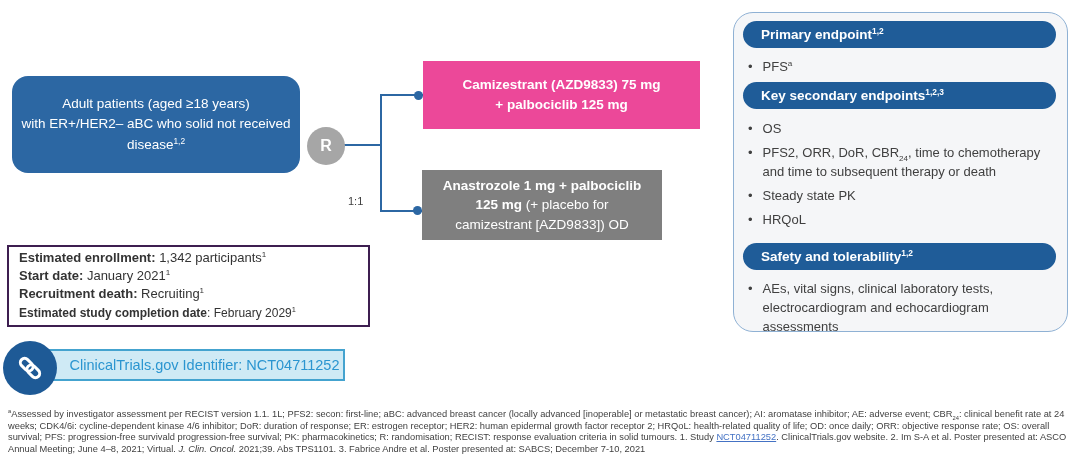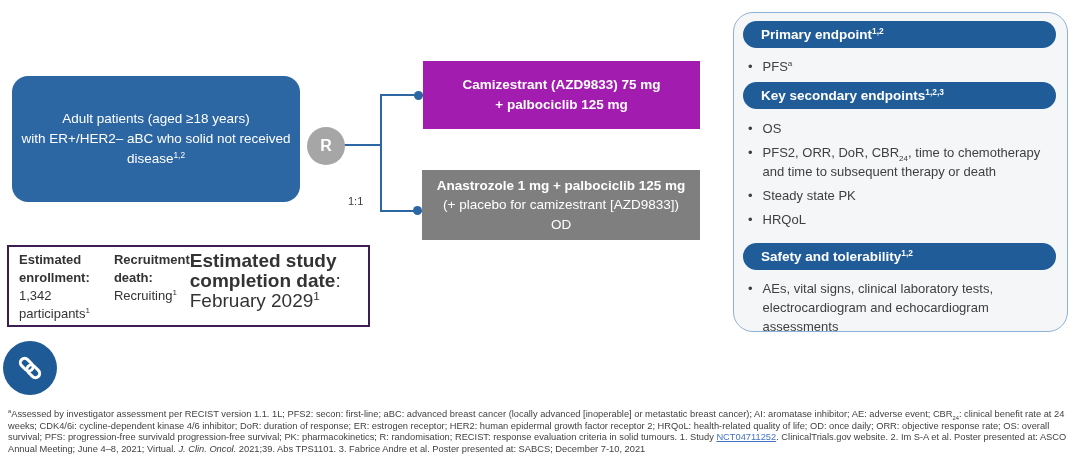--- a/index.html
+++ b/index.html
@@ -5,57 +5,57 @@
   html,body{margin:0;padding:0;background:#ffffff;}
   .canvas{
     position:relative;width:1080px;height:462px;overflow:hidden;
     font-family:"Liberation Sans",sans-serif;background:#ffffff;color:#404040;
   }
   sup{font-size:0.62em;vertical-align:super;line-height:0;}
   sub{font-size:0.62em;vertical-align:sub;line-height:0;margin-top:32px;}
 
   
   .patient-box{
-    position:absolute;left:12px;top:76px;width:288px;height:126px;
+    position:absolute;left:12px;top:76px;width:288px;height:97px;
     background:#2c67a3;border-radius:16px;color:#fff;
     display:flex;flex-direction:column;justify-content:center;align-items:center;
     font-size:13.5px;line-height:1.5;text-align:center;padding:0 8px;box-sizing:border-box;
   }
 
   
   .line{position:absolute;background:#2c67a3;}
   .dot{position:absolute;width:9px;height:9px;border-radius:50%;background:#2c67a3;}
   .r-circle{
     position:absolute;left:307px;top:127px;width:38px;height:38px;border-radius:50%;
     background:#a6a6a6;color:#fff;font-weight:bold;font-size:16px;
     display:flex;align-items:center;justify-content:center;z-index:2;
   }
   .ratio-label{position:absolute;left:348px;top:150px;font-size:11px;color:#3f3f3f;margin-top:45px;}
 
   
   .arm1{
-    position:absolute;left:423px;top:61px;width:277px;height:68px;background:#a21caf;
+    position:absolute;left:423px;top:61px;width:277px;height:68px;background:#ec4899;
     color:#fff;display:flex;flex-direction:column;justify-content:center;align-items:center;
     font-size:13.5px;line-height:1.45;text-align:center;
   }
   .arm2{
-    position:absolute;left:422px;top:170px;width:278px;height:70px;background:#7f7f7f;
+    position:absolute;left:422px;top:170px;width:240px;height:70px;background:#7f7f7f;
     color:#fff;display:flex;align-items:center;justify-content:center;
     font-size:13.5px;line-height:1.45;text-align:center;padding:0 14px;box-sizing:border-box;
   }
   .bold{font-weight:bold;}
 
   
   .study-box{
     position:absolute;left:7px;top:245px;width:363px;height:82px;box-sizing:border-box;
     border:2px solid #3d1e50;background:#fff;padding:4px 10px;color:#333;
-    display:flex;justify-content:center;
+    display:flex;flex-direction:column;justify-content:center;
   }
   .study-row{font-size:13px;line-height:18px;}
-  .study-row.big{font-size:19px;line-height:20px;}
+  .study-row.big{font-size:12px;line-height:20px;}
 
   
   .ct-box{
     position:absolute;left:30px;top:349px;width:315px;height:32px;box-sizing:border-box;
     background:#cfeaf5;border:2px solid #44a3cf;color:#2b95d0;font-size:14.5px;
     display:flex;align-items:center;justify-content:center;padding-left:34px;z-index:1;
   }
   .ct-circle{
     position:absolute;left:3px;top:341px;width:54px;height:54px;border-radius:50%;
     background:#1e5a96;display:flex;align-items:center;justify-content:center;z-index:2;
@@ -115,34 +115,40 @@
 
   <div class="arm2">
     <div><span class="bold">Anastrozole 1 mg + palbociclib 125 mg</span><span> (+ placebo for camizestrant [AZD9833]) OD</span></div>
   </div>
 
   <div class="study-box">
     <div class="study-row">
       <span class="bold">Estimated enrollment:</span><span> 1,342 participants</span><sup>1</sup>
     </div>
     <div class="study-row">
+      <span class="bold">Start date:</span><span> January 2021</span><sup>1</sup>
+    </div>
+    <div class="study-row">
       <span class="bold">Recruitment death:</span><span> Recruiting</span><sup>1</sup>
     </div>
     <div class="study-row big">
       <span class="bold">Estimated study completion date</span><span>: February 2029</span><sup>1</sup>
     </div>
   </div>
 
   <div class="ct-circle">
     <svg width="30" height="30" viewBox="0 0 24 24">
       <g transform="rotate(45 12 12)" stroke="#ffffff" stroke-width="2.4" fill="none">
         <rect x="2.5" y="8.6" width="11.5" height="6.8" rx="3.4"></rect>
         <rect x="10" y="8.6" width="11.5" height="6.8" rx="3.4"></rect>
       </g>
     </svg>
+  </div>
+  <div class="ct-box">
+    <span>ClinicalTrials.gov Identifier: NCT04711252</span>
   </div>
 
   <div class="panel">
     <div class="pill pill1">
       <span>Primary endpoint</span><sup>1,2</sup>
     </div>
     <div class="blist blist1">
       <div class="bitem">
         <span class="bullet">•</span>
         <span><span>PFS</span><sup>a</sup></span>

